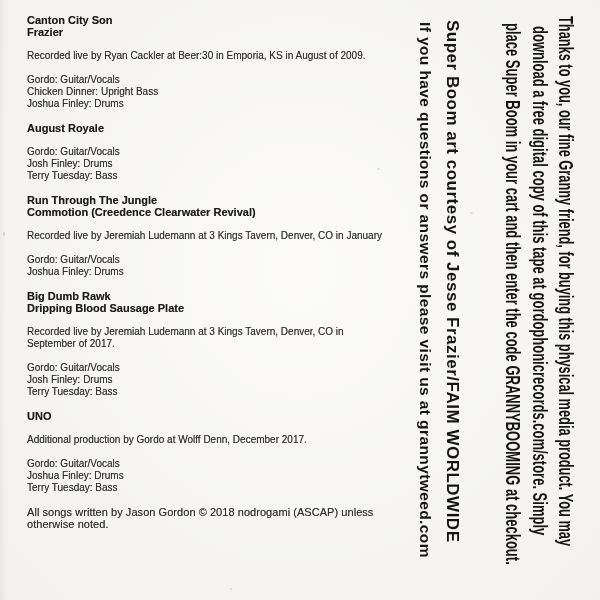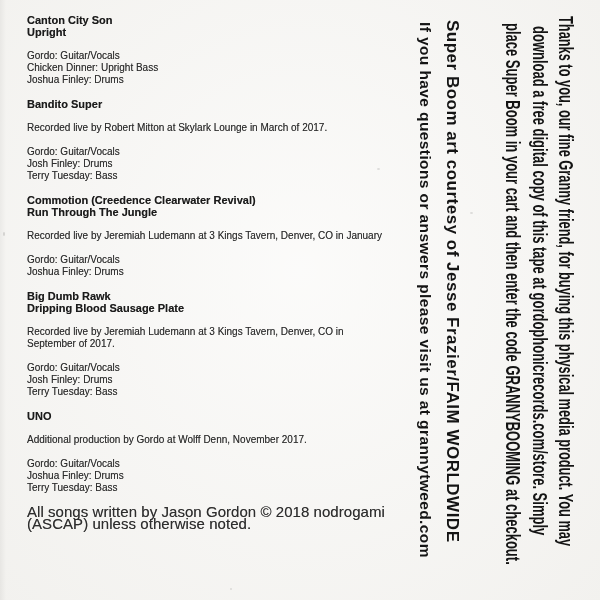--- a/index.html
+++ b/index.html
@@ -18,21 +18,21 @@
   }
   
   .liner {
     position:absolute; left:27px; top:14px; width:388px;
     font-size:10px; line-height:12px; color:#2e2e2e;
     text-shadow:0 0 0.5px rgba(46,46,46,0.55);
   }
   .liner p { margin:0 0 12px 0; }
   .ttl { font-weight:700; font-size:11px; color:#1b1b1b; }
   .ln { display:block; white-space:nowrap; }
-  .foot { font-size:15px; letter-spacing:0.05px; }
+  .foot { font-size:11px; letter-spacing:0.05px; }
   
   .vtext {
     position:absolute;
     writing-mode:vertical-rl; text-orientation:mixed;
     white-space:nowrap; line-height:1;
     font-weight:700; color:#141414;
     transform-origin:0 0;
   }
   .mid1 { left:444px; top:20px; font-size:17px;   letter-spacing:0.5px; }
   .mid2 { left:417px; top:22px; font-size:15.5px; letter-spacing:0.4px; }
@@ -49,47 +49,47 @@
 </head>
 <body>
 
 <div class="page">
 
   <div class="liner">
 
     <section>
       <p class="ttl">
         <span class="ln">Canton City Son</span>
-        <span class="ln">Upright</span>
+        <span class="ln">Frazier</span>
+      </p>
+      <p>
+        <span class="ln">Recorded live by Ryan Cackler at Beer:30 in Emporia, KS in August of 2009.</span>
       </p>
       <p>
         <span class="ln">Gordo: Guitar/Vocals</span>
         <span class="ln">Chicken Dinner: Upright Bass</span>
         <span class="ln">Joshua Finley: Drums</span>
       </p>
     </section>
 
     <section>
       <p class="ttl">
-        <span class="ln">Bandito Super</span>
-      </p>
-      <p>
-        <span class="ln">Recorded live by Robert Mitton at Skylark Lounge in March of 2017.</span>
+        <span class="ln">August Royale</span>
       </p>
       <p>
         <span class="ln">Gordo: Guitar/Vocals</span>
         <span class="ln">Josh Finley: Drums</span>
         <span class="ln">Terry Tuesday: Bass</span>
       </p>
     </section>
 
     <section>
       <p class="ttl">
+        <span class="ln">Run Through The Jungle</span>
         <span class="ln">Commotion (Creedence Clearwater Revival)</span>
-        <span class="ln">Run Through The Jungle</span>
       </p>
       <p>
         <span class="ln">Recorded live by Jeremiah Ludemann at 3 Kings Tavern, Denver, CO in January</span>
       </p>
       <p>
         <span class="ln">Gordo: Guitar/Vocals</span>
         <span class="ln">Joshua Finley: Drums</span>
       </p>
     </section>
 
@@ -107,21 +107,21 @@
         <span class="ln">Josh Finley: Drums</span>
         <span class="ln">Terry Tuesday: Bass</span>
       </p>
     </section>
 
     <section>
       <p class="ttl">
         <span class="ln">UNO</span>
       </p>
       <p>
-        <span class="ln">Additional production by Gordo at Wolff Denn, November 2017.</span>
+        <span class="ln">Additional production by Gordo at Wolff Denn, December 2017.</span>
       </p>
       <p>
         <span class="ln">Gordo: Guitar/Vocals</span>
         <span class="ln">Joshua Finley: Drums</span>
         <span class="ln">Terry Tuesday: Bass</span>
       </p>
     </section>
 
     <p class="foot">All songs written by Jason Gordon © 2018 nodrogami (ASCAP) unless otherwise noted.</p>
   </div>

